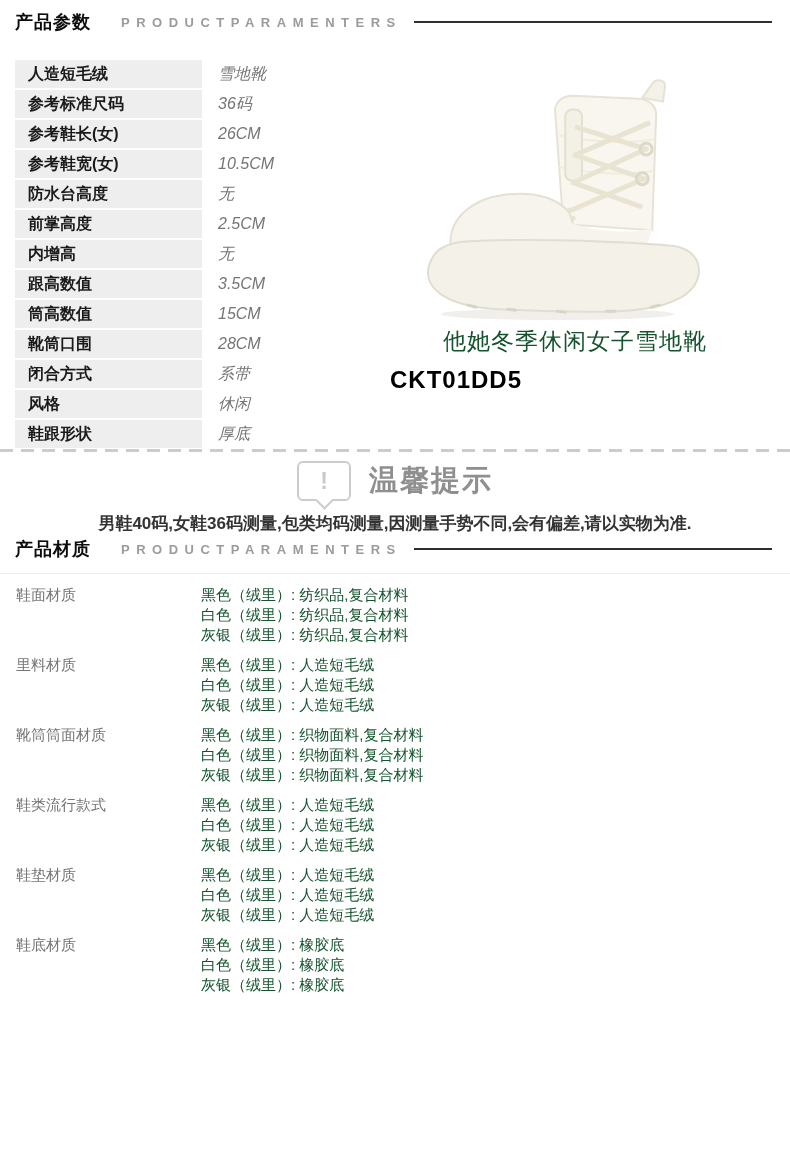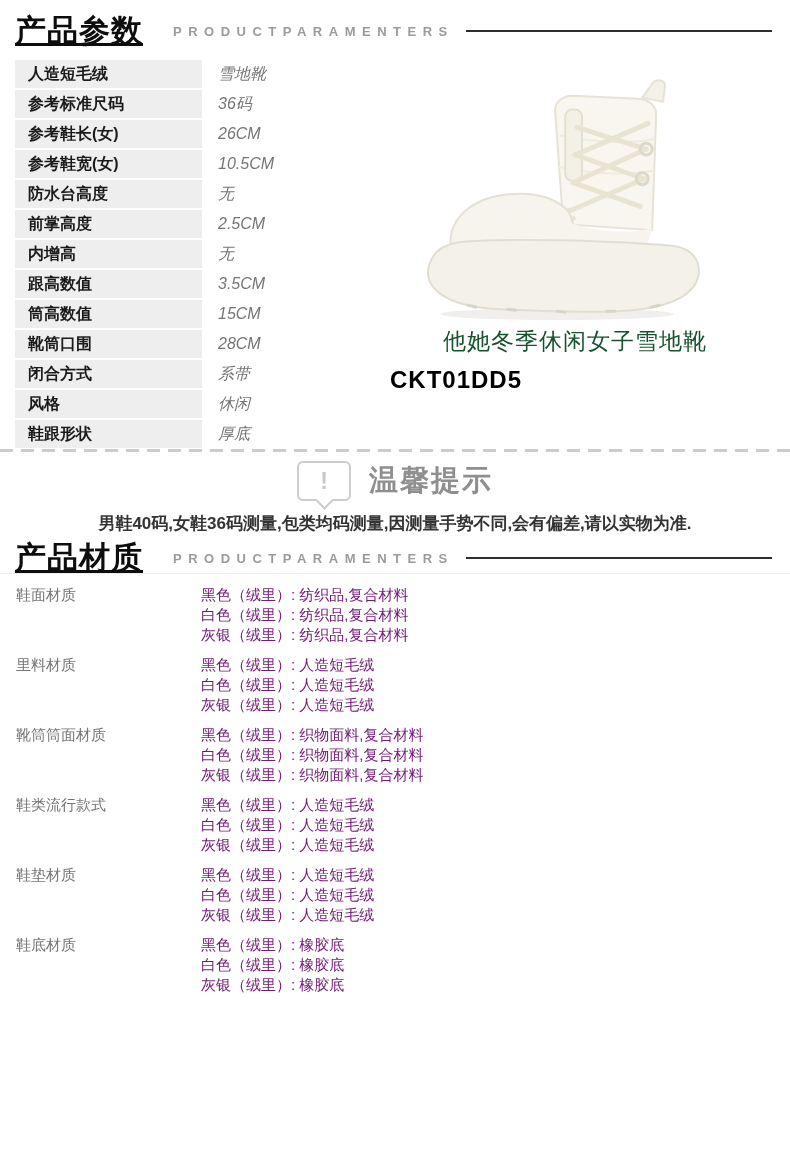--- a/index.html
+++ b/index.html
@@ -1,21 +1,21 @@
 <!DOCTYPE html>
 <html><head>
 <meta charset="utf-8">
 <style>
   html,body{margin:0;padding:0;background:#fff;}
   body{font-family:"Liberation Sans","DejaVu Sans",sans-serif;}
   .page{position:relative;width:790px;height:1150px;background:#fff;overflow:hidden;}
 
   
   .section-header{position:absolute;left:15px;right:18px;display:flex;align-items:center;}
-  .section-title{font-size:31px;font-weight:700;color:#0d0d0d;letter-spacing:1px;white-space:nowrap;text-decoration:underline;}
+  .section-title{font-size:18px;font-weight:700;color:#0d0d0d;letter-spacing:1px;white-space:nowrap;}
   .section-sub{margin-left:30px;font-size:13px;letter-spacing:6.5px;color:#9b9b9b;font-weight:600;white-space:nowrap;}
   .section-line{flex:1;height:2px;background:#2e2e2e;margin-left:12px;}
   #header-params{top:10px;}
   #header-materials{top:537px;}
 
   
   .param-table{position:absolute;top:60px;left:15px;width:400px;}
   .param-row{display:flex;height:28px;margin-bottom:2px;}
   .param-label{width:174px;background:#eeeeee;padding-left:13px;font-weight:700;font-size:16px;color:#1a1a1a;line-height:28px;white-space:nowrap;}
   .param-value{margin-left:16px;font-size:16px;color:#757575;line-height:28px;white-space:nowrap;font-style:italic;}
@@ -37,21 +37,21 @@
     background:#fff;border-right:2px solid #ccc;border-bottom:2px solid #ccc;transform:rotate(45deg);}
   .tips-title{font-size:29px;font-weight:700;color:#8f8f8f;letter-spacing:2px;text-align:center;}
   .tips-text{position:absolute;top:512px;left:0;width:100%;text-align:center;font-size:17px;font-weight:700;color:#333;}
 
   .faint-line{position:absolute;top:573px;left:0;width:790px;height:1px;background:#ededed;}
 
   
   .materials{position:absolute;top:585px;left:16px;width:740px;}
   .mat-group{display:flex;margin-bottom:10px;}
   .mat-label{width:185px;flex-shrink:0;font-size:15px;color:#757575;line-height:20px;white-space:nowrap;}
-  .mat-lines div{font-size:15px;color:#701a75;line-height:20px;white-space:nowrap;}
+  .mat-lines div{font-size:15px;color:#14532d;line-height:20px;white-space:nowrap;}
 </style>
 </head>
 <body>
 
 <div class="page">
 
   <div class="section-header" id="header-params">
     <span class="section-title">产品参数</span>
     <span class="section-sub">PRODUCTPARAMENTERS</span>
     <span class="section-line"></span>

